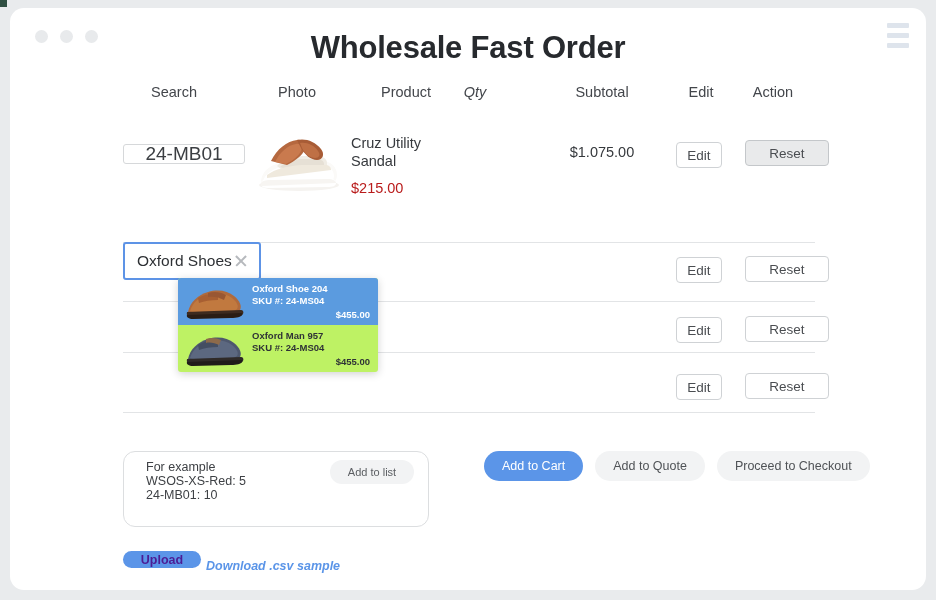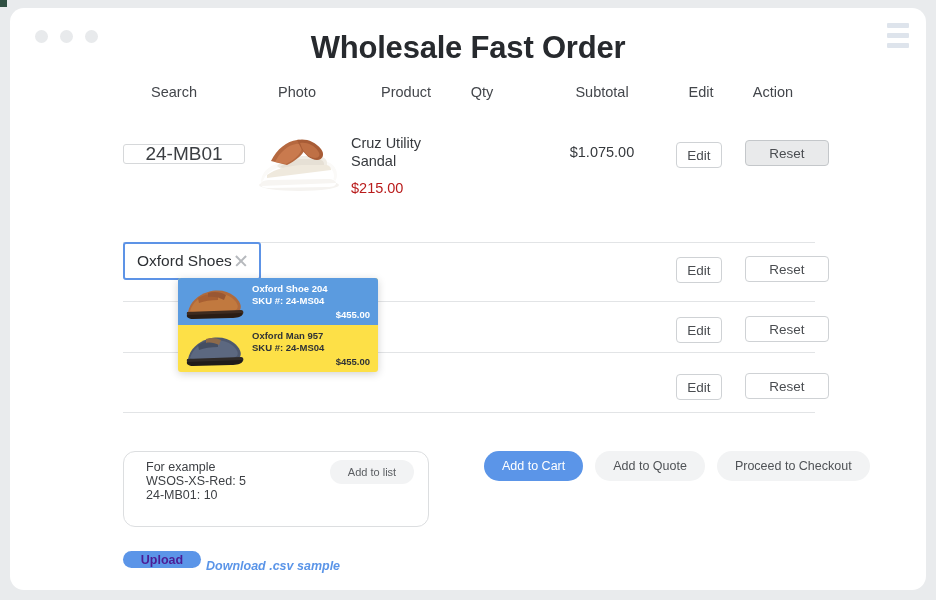--- a/index.html
+++ b/index.html
@@ -52,21 +52,21 @@
   
   .table { position: absolute; left: 103px; top: 76px; width: 700px; }
   .thead { position: relative; height: 34px; }
   .th {
     position: absolute; top: 0;
     font-size: 14.5px; color: #43464b; text-align: center;
   }
   .col-search   { left: 0px;   width: 122px; }
   .col-photo    { left: 134px; width: 100px; }
   .col-product  { left: 238px; width: 110px; }
-  .col-qty      { left: 339px; width: 60px;  }
+  .col-qty      { left: 332px; width: 60px; font-style: italic;  }
   .col-subtotal { left: 424px; width: 130px; }
   .col-edit     { left: 558px; width: 60px;  }
   .col-action   { left: 620px; width: 80px;  }
 
   .row { position: relative; }
   .cell { position: absolute; }
 
   .divider {
     position: absolute; left: 10px; width: 692px;
     height: 1px; background: #e2e4e6;
@@ -119,21 +119,21 @@
   .btn-sm.active { background: #e9eaeb; border-color: #c4c7ca; }
 
   
   .photo { width: 96px; height: 62px; }
 
   
   .dropdown {
     position: absolute;
     left: 168px; top: 270px;
     width: 200px;
-    background: #fde047;
+    background: #bef264;
     border-radius: 3px;
     box-shadow: 0 2px 8px rgba(0,0,0,0.18);
     overflow: hidden;
     z-index: 40;
   }
   .dd-item {
     display: flex; align-items: center;
     padding: 6px 8px 6px 6px;
     height: 47px;
   }

